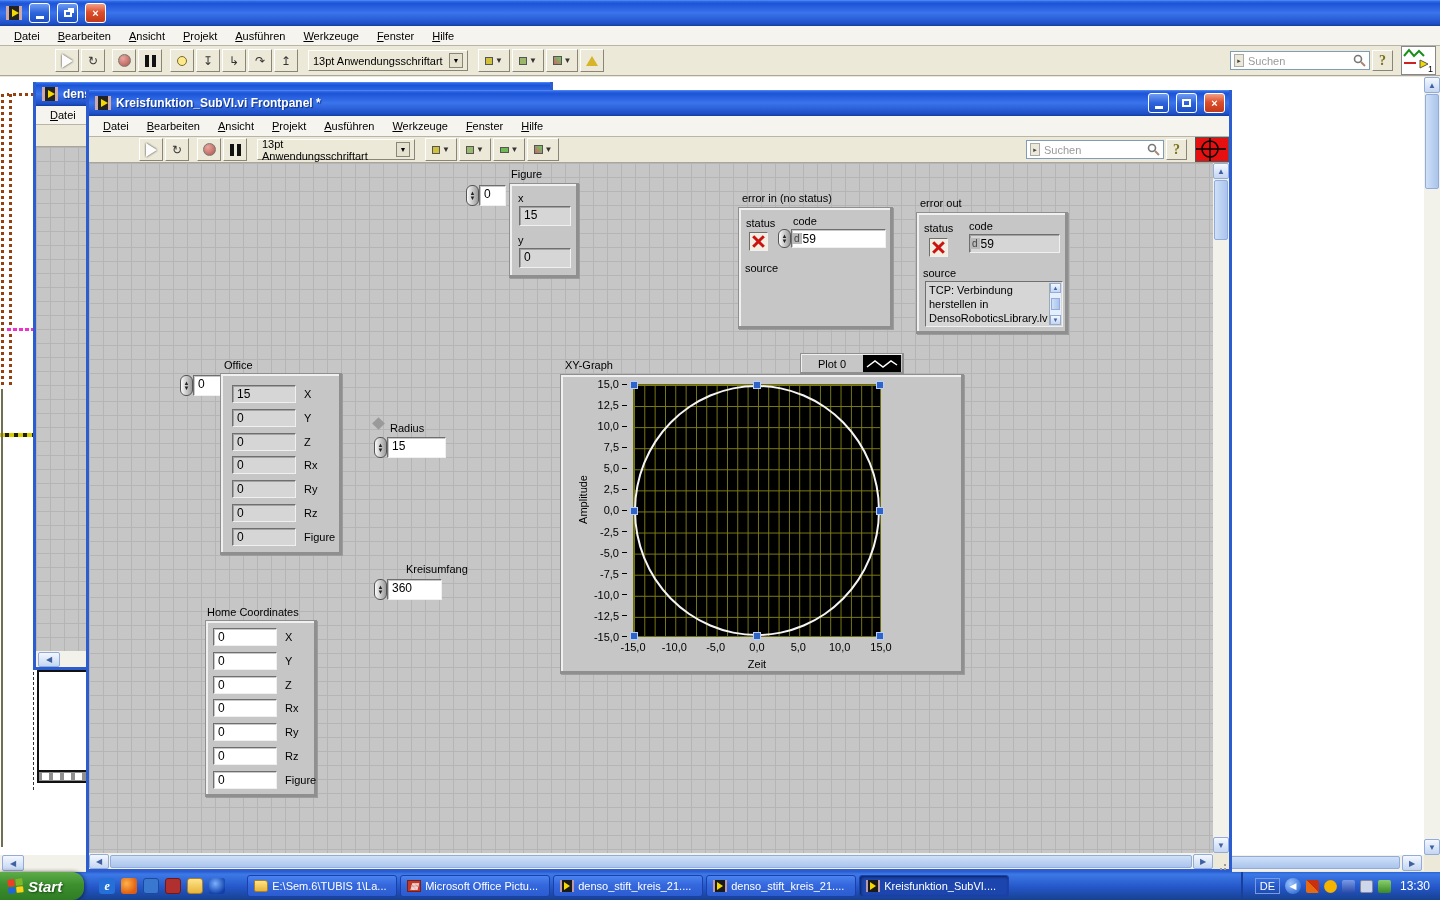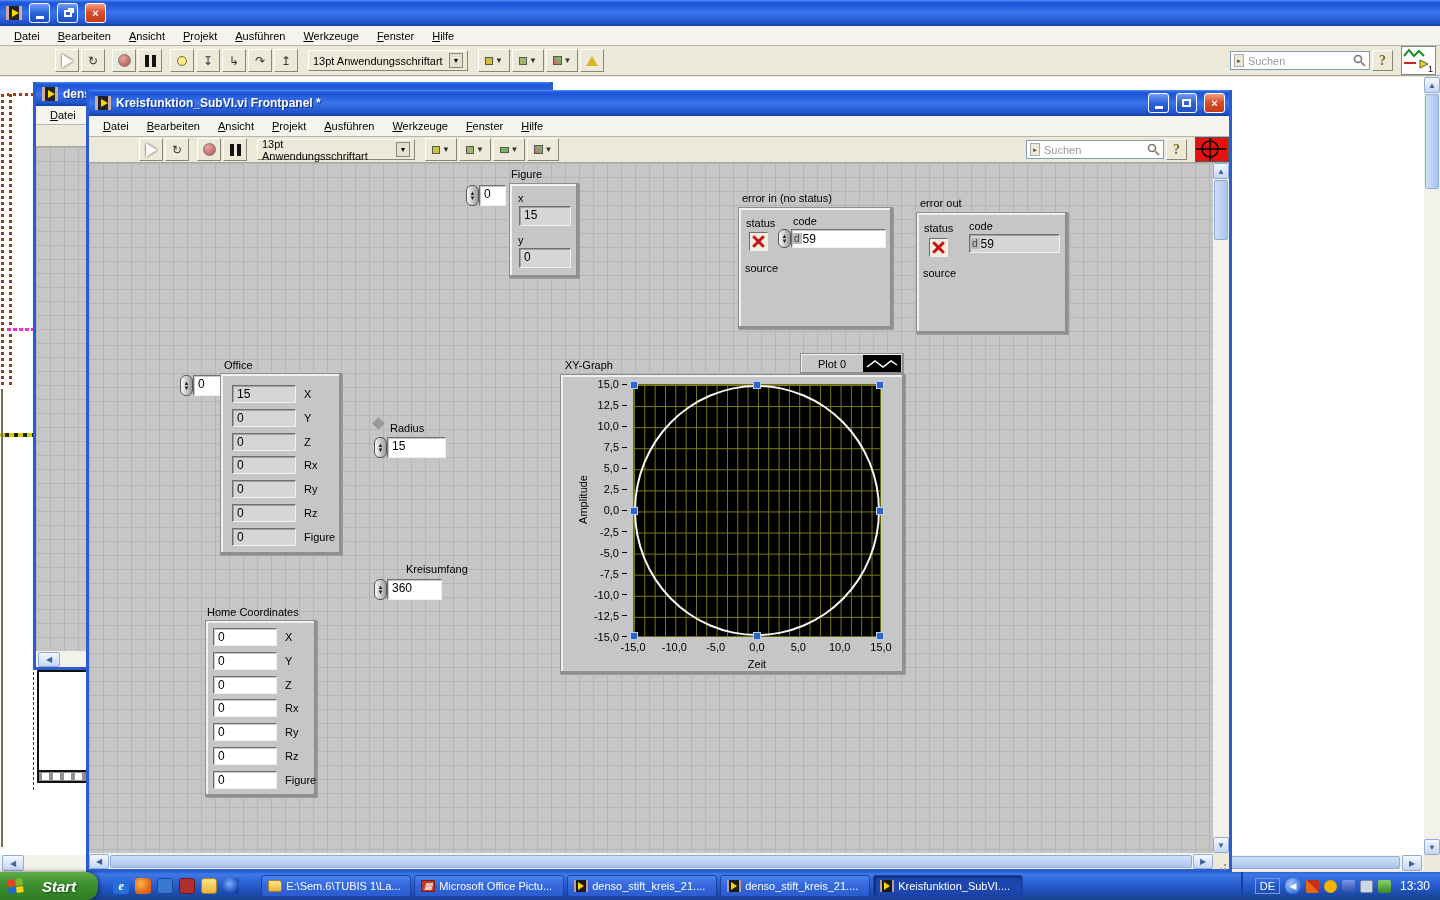--- a/index.html
+++ b/index.html
@@ -127,21 +127,21 @@
     background:repeating-linear-gradient(90deg,#f030c8 0 4px,#fff 4px 6px); }
   .seq-border { position:absolute; background:
     repeating-linear-gradient(0deg,#96400f 0 3px,#fff 3px 6px); width:3px; }
   .seq-border.h { background:repeating-linear-gradient(90deg,#96400f 0 3px,#fff 3px 6px);
     height:3px; width:auto; }
 
   
   #taskbar { position:absolute; left:0; top:872px; width:1440px; height:28px;
     background:linear-gradient(180deg,#2a63d6 0%,#3d79e6 8%,#2456c8 55%,#17418f 100%);
     display:flex; align-items:center; z-index:50; }
-  #startbtn { height:28px; padding:0 22px 0 8px; display:flex; align-items:center; gap:19px;
+  #startbtn { height:28px; padding:0 22px 0 8px; display:flex; align-items:center; gap:5px;
     background:linear-gradient(#5eac49,#3d8f2e 45%,#2f7d24);
     border-radius:0 12px 12px 0; box-shadow:1px 0 4px #0008; color:#fff; font-weight:bold;
     font-style:italic; font-size:15px; text-shadow:1px 1px 2px #164a10; }
   .winflag { width:15px; height:14px; display:grid; grid-template-columns:7px 7px; gap:1px;
     transform:rotate(-6deg); }
   .winflag i { border-radius:1px; }
   .qlicon { width:16px; height:16px; margin:0 3px; border-radius:3px; display:flex;
     align-items:center; justify-content:center; font-size:12px; font-weight:bold; color:#fff; }
   .taskitem { height:22px; margin-left:3px; padding:0 6px; display:flex; align-items:center;
     gap:4px; border-radius:3px; border:1px solid #1d3fa8; color:#fff; font-size:11px;
@@ -402,20 +402,28 @@
         <span class="lv-label" style="left:831px;top:34px;">error out</span>
         <div class="lv-frame" style="left:827px;top:49px;width:152px;height:122px;">
           <span class="lv-label" style="left:7px;top:9px;">status</span>
           <span class="status-box" style="left:12px;top:25px;"></span>
           <span class="lv-label" style="left:52px;top:7px;">code</span>
           <span class="lv-field" style="left:52px;top:21px;width:91px;height:19px;display:flex;align-items:center;">
             <i class="radix" style="font-style:normal;">d</i>
             <span>59</span>
           </span>
           <span class="lv-label" style="left:6px;top:54px;">source</span>
+          <div class="src-box gray" style="left:8px;top:68px;width:138px;height:46px;">
+            <span>TCP: Verbindung herstellen in DensoRoboticsLibrary.lv</span>
+            <span class="src-scroll">
+                <i>▲</i>
+                <b></b>
+                <i>▼</i>
+              </span>
+          </div>
         </div>
 
         <span class="lv-label" style="left:135px;top:196px;">Office</span>
         <div style="position:absolute;left:91px;top:212px;display:flex;">
           <span class="spin">
               <i>▲</i>
               <i>▼</i>
             </span>
           <span class="lv-field white" style="position:static;width:28px;height:21px;">0</span>
         </div>
@@ -509,21 +517,21 @@
 
         <span class="lv-label" style="left:476px;top:196px;">XY-Graph</span>
         <div class="legend" style="left:711px;top:190px;width:104px;height:21px;position:absolute;">
           <span style="flex:1;text-align:center;">Plot 0</span>
           <span style="width:38px;height:17px;background:#000;margin-right:2px;display:flex;align-items:center;justify-content:center;">
             <svg width="34" height="13">
                 <polyline points="2,10 10,4 18,10 26,4 32,8" stroke="#fff" stroke-width="1.5" fill="none"></polyline>
               </svg>
           </span>
         </div>
-        <div class="lv-frame" style="left:471px;top:211px;width:345px;height:300px;padding-left:30px;">
+        <div class="lv-frame" style="left:471px;top:211px;width:404px;height:300px;padding-left:30px;">
           <div class="yticks">
               <span>15,0</span>
               <span>12,5</span>
               <span>10,0</span>
               <span>7,5</span>
               <span>5,0</span>
               <span>2,5</span>
               <span>0,0</span>
               <span>-2,5</span>
               <span>-5,0</span>

